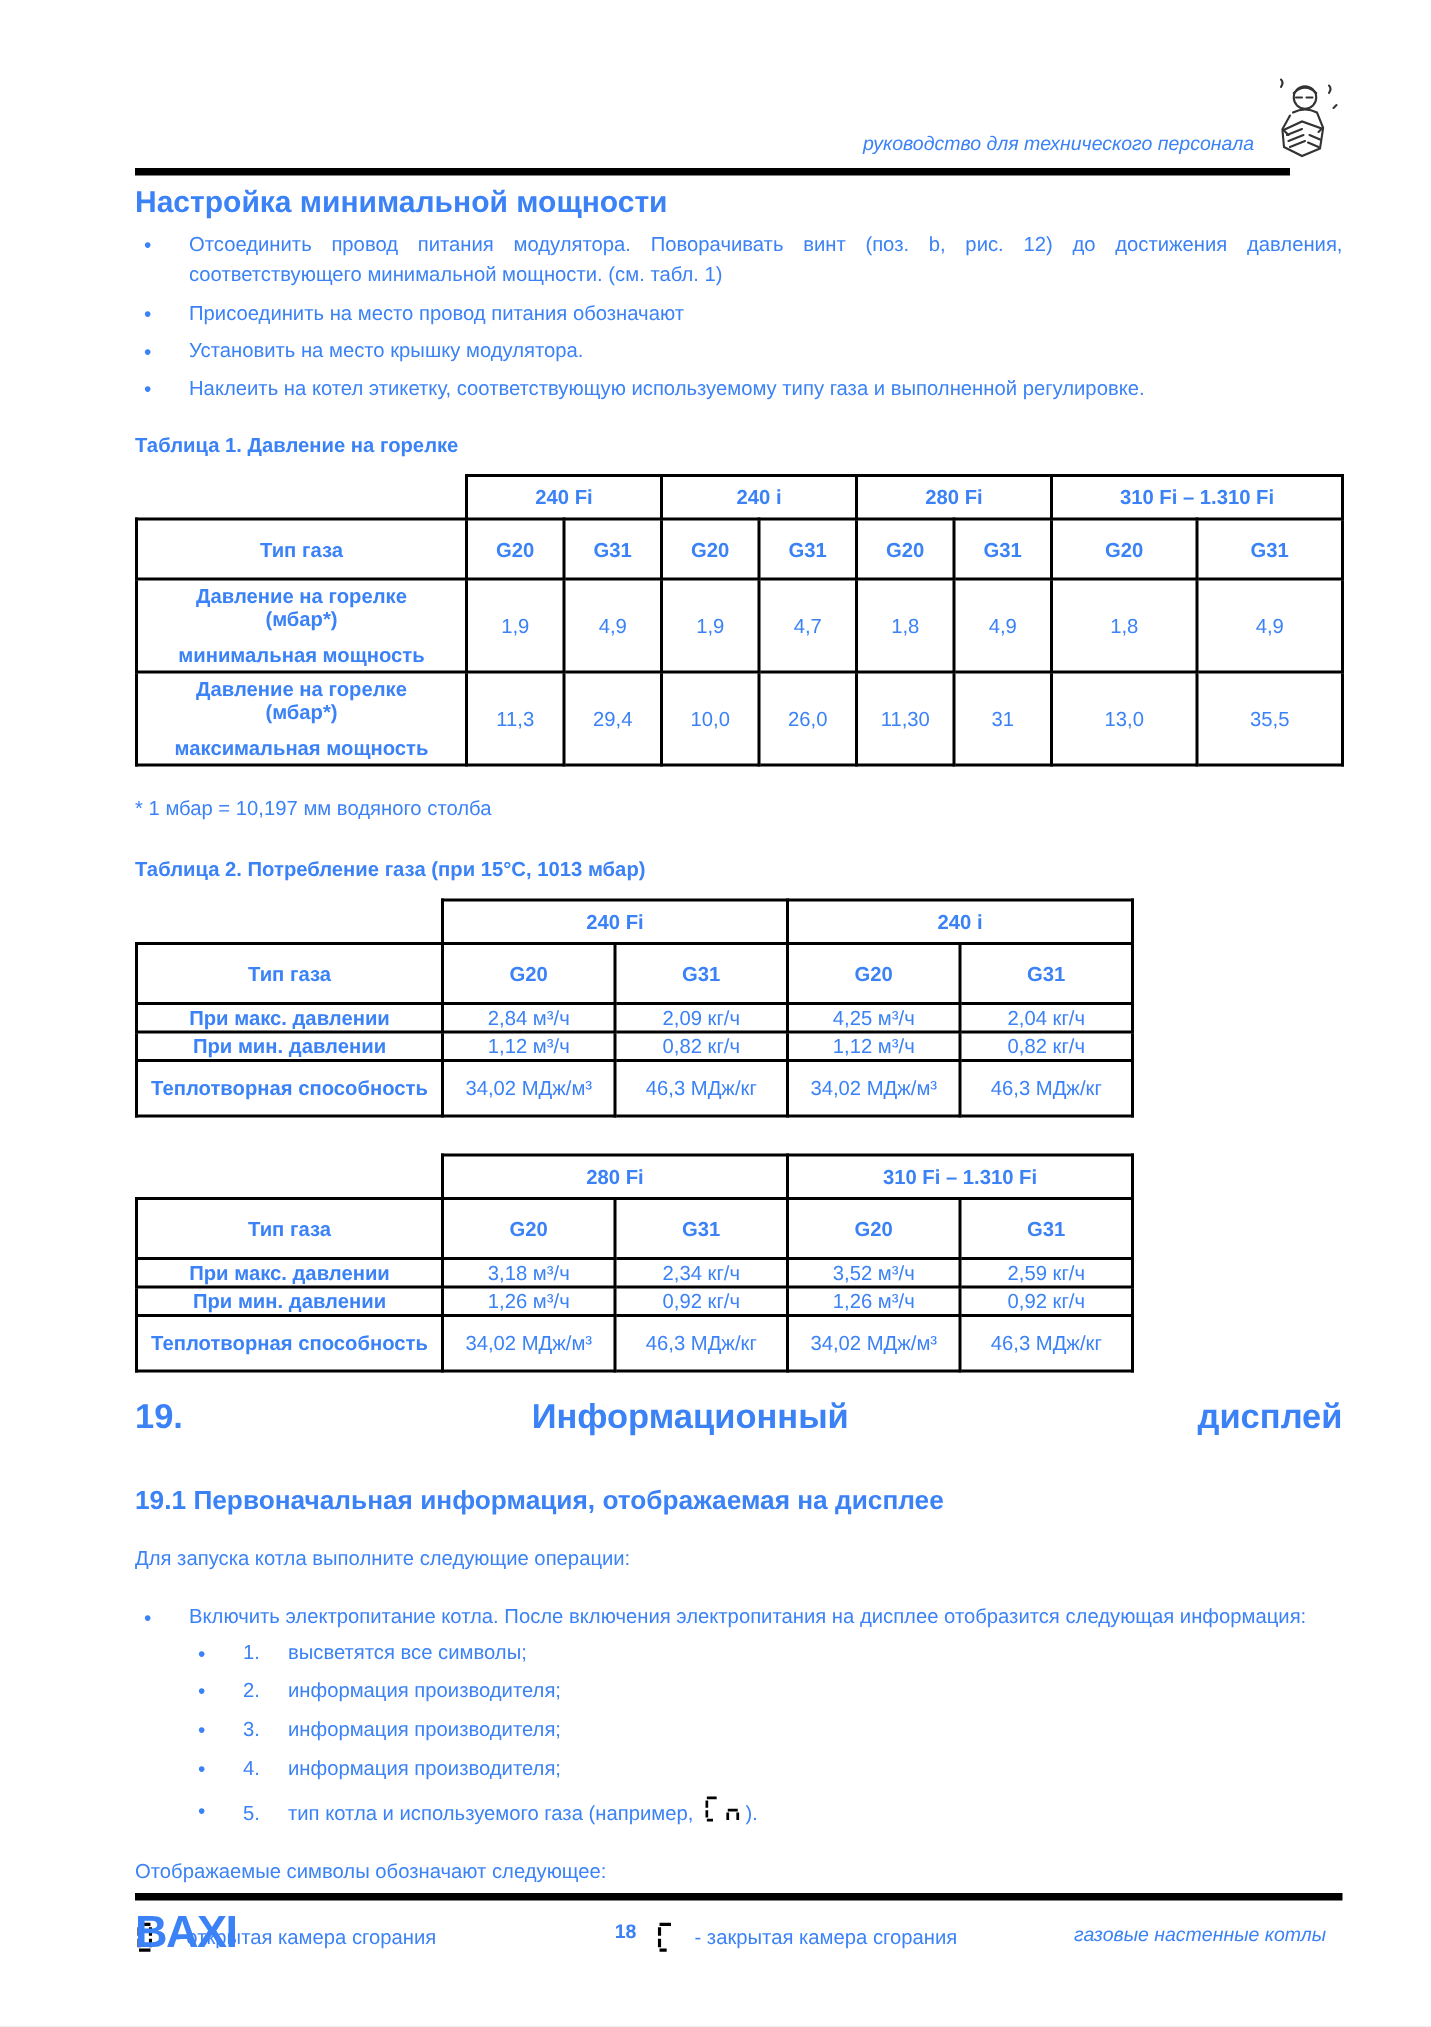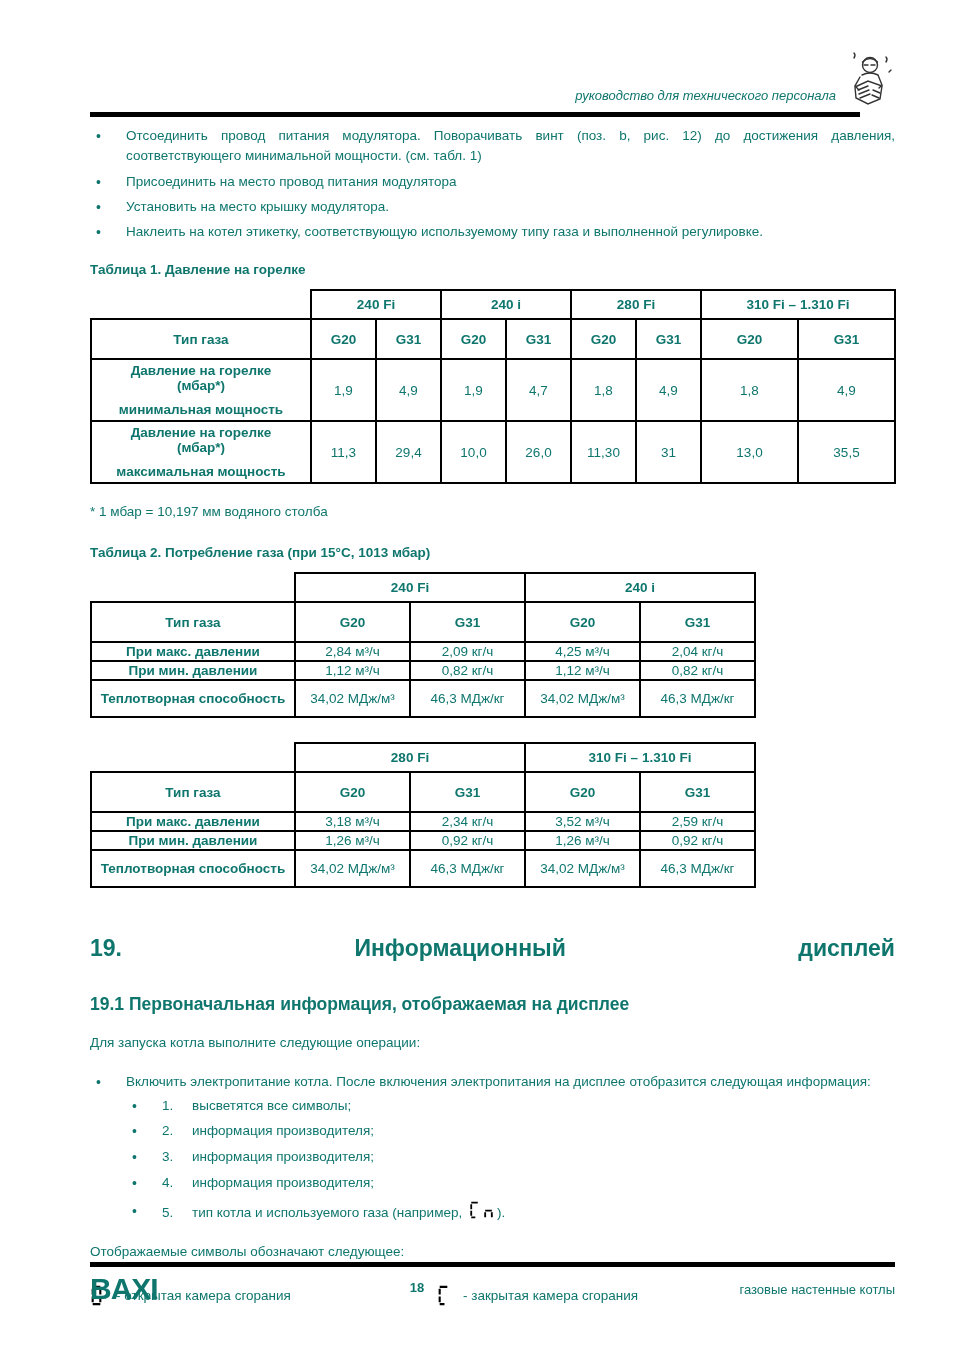--- a/index.html
+++ b/index.html
@@ -2,21 +2,21 @@
 <html lang="ru"><head>
 <meta charset="utf-8">
 <style>
   html,body{margin:0;padding:0;background:#e8e8e8;}
   .page{
     position:relative;
     width:954px;height:1351px;
     background:#ffffff;
     margin:0 auto;
     font-family:"Liberation Sans", sans-serif;
-    color:#0f766e;
+    color:#3b82f6;
     overflow:hidden;
   }
   
   .header-tagline{
     position:absolute;top:88px;right:118px;
     font-style:italic;font-size:13px;
   }
   .top-rule{
     position:absolute;left:90px;top:112px;width:770px;height:5px;background:#000;
   }
@@ -48,21 +48,21 @@
   .r-press{height:62px;}
   .r-cnt{height:26px;}
   .r-data{height:19px;}
   .r-heat{height:37px;}
   .sub3{margin-top:9px;}
   td.wrap{padding:2px 26px;}
   .footnote{font-size:13.5px;margin:20px 0 0 0;}
   
   .h19{
     display:flex;justify-content:space-between;
-    font-size:23px;font-weight:bold;margin-top:47px;
+    font-size:23px;font-weight:bold;margin-top:16px;
   }
   .h191{font-size:17.5px;font-weight:bold;margin-top:32px;}
   .para{font-size:13.5px;margin-top:20px;}
   .blist19{margin-top:22px;}
   .steps{list-style:none;margin:3px 0 0 0;padding:0;}
   .steps li{display:flex;font-size:13.5px;line-height:1.55;}
   .steps .num{width:30px;flex:none;}
   .steps li.step5{margin-top:7px;align-items:flex-end;}
   .lcd{display:inline-flex;align-items:flex-end;gap:3px;margin:0 3px;vertical-align:-2px;}
   
@@ -76,22 +76,22 @@
   .footer-rule{position:absolute;left:90px;top:1262px;width:805px;height:5px;background:#000;}
   .footer-logo{
     position:absolute;left:90px;top:1272px;
     font-size:30px;font-weight:800;letter-spacing:-1px;
   }
   .footer-page{
     position:absolute;left:0;width:834px;top:1280px;text-align:center;
     font-size:13px;font-weight:bold;
   }
   .footer-tagline{
-    position:absolute;right:59px;top:1282px;
-    font-size:13px;
+    position:absolute;right:70px;top:1282px;
+    font-style:italic;font-size:13px;
   }
   .seg{stroke:#000;stroke-width:2.2;fill:none;}
 </style>
 </head>
 <body>
 
 <div class="page">
 
   <div class="header-tagline">руководство для технического персонала</div>
   <div class="tech-icon">
@@ -106,23 +106,24 @@
         <path d="M16 38 l10 -4 M17 42 l10 -4 M18 46 l10 -4"></path>
         <path d="M31 38 l7 3 M30 43 l7 3"></path>
         <path d="M12 6 q2 -3 0 -5 M44 10 q2 -3 0 -5 M47 20 l2 -2"></path>
       </g>
     </svg>
   </div>
   <div class="top-rule"></div>
 
   <div class="content">
 
+    <h1 class="h1">Настройка минимальной мощности</h1>
     <ul class="blist">
       <li>Отсоединить провод питания модулятора. Поворачивать винт (поз. b, рис. 12) до достижения давления, соответствующего минимальной мощности. (см. табл. 1)</li>
-      <li>Присоединить на место провод питания модулятора</li>
+      <li>Присоединить на место провод питания обозначают</li>
       <li>Установить на место крышку модулятора.</li>
       <li>Наклеить на котел этикетку, соответствующую используемому типу газа и выполненной регулировке.</li>
     </ul>
 
     <p class="tcaption" style="margin-top:20px;">Таблица 1. Давление на горелке</p>
     <table class="t" style="width:804px;">
       <colgroup>
         <col style="width:220px">
           <col style="width:65px">
           <col style="width:65px">

